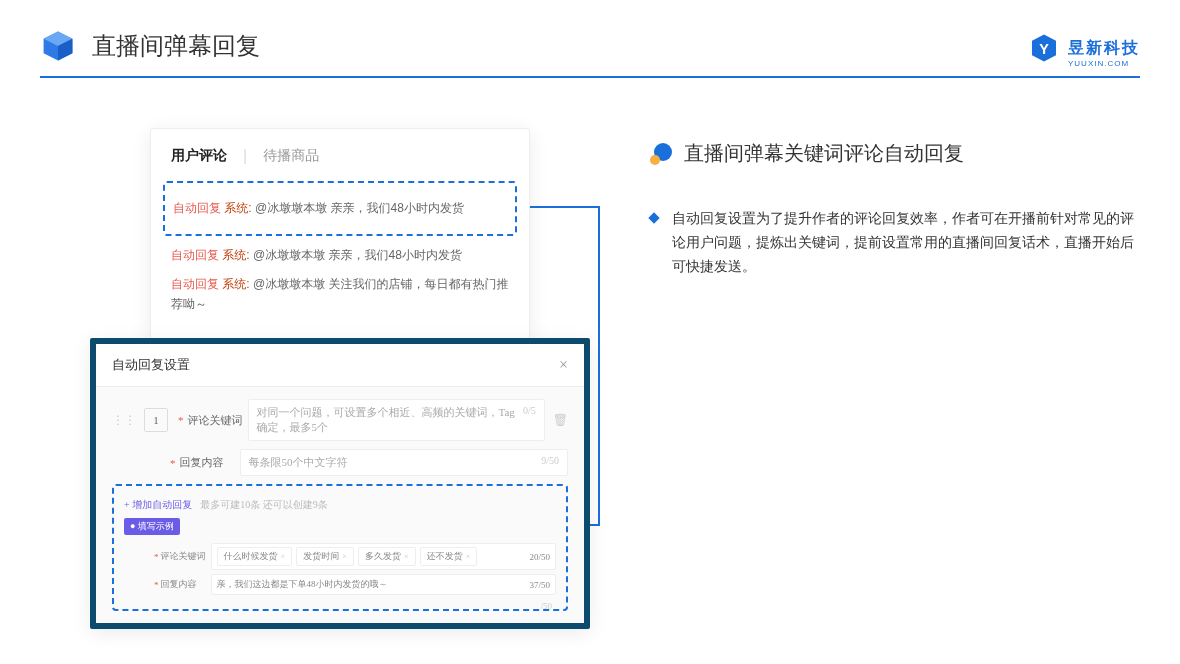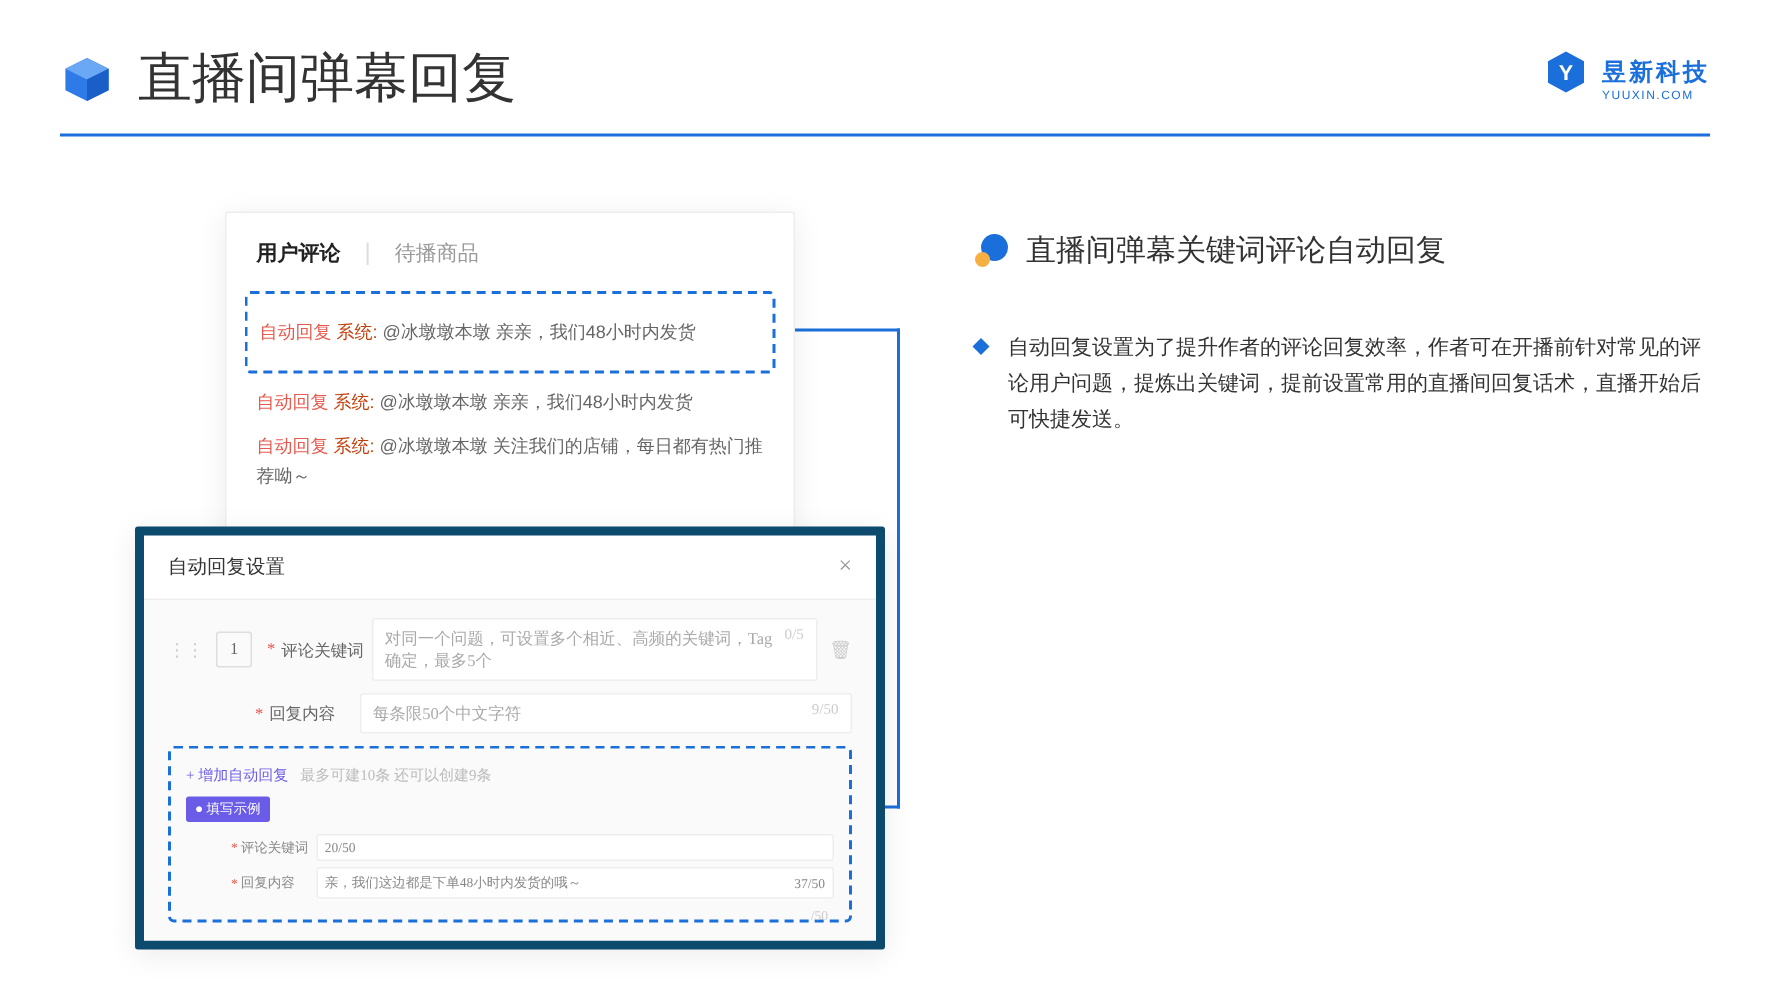--- a/index.html
+++ b/index.html
@@ -1,20 +1,20 @@
 <!DOCTYPE html>
 <html><head>
 <meta charset="utf-8">
 <style>
 * { margin: 0; padding: 0; box-sizing: border-box; }
 body { width: 1180px; height: 664px; font-family: "Microsoft YaHei", sans-serif; background: #fff; position: relative; }
 
 .header { display: flex; align-items: center; padding: 28px 40px 0 40px; }
 .header-icon { width: 36px; height: 36px; margin-right: 16px; }
-.header-title { font-size: 36px; color: #333; font-weight: 400; }
+.header-title { font-size: 24px; color: #333; font-weight: 400; }
 .brand { position: absolute; right: 40px; top: 28px; display: flex; align-items: center; }
 .brand-icon { width: 32px; height: 32px; margin-right: 8px; }
 .brand-text { display: flex; flex-direction: column; margin-top: 10px; }
 .brand-name { font-size: 16px; color: #1a6fdb; font-weight: bold; letter-spacing: 2px; }
 .brand-sub { font-size: 8px; color: #1a6fdb; letter-spacing: 1px; }
 .divider { margin: 12px 40px 0 40px; border-bottom: 2px solid #1a6fdb; }
 
 .content { display: flex; padding: 50px 40px 0 90px; gap: 60px; }
 
 .left { position: relative; width: 500px; }
@@ -148,20 +148,26 @@
         <div class="example-box">
           <div>
             <span class="addlink">+ 增加自动回复</span>
             <span class="addtip">最多可建10条 还可以创建9条</span>
           </div>
           <span class="badge">● 填写示例</span>
           <div class="example-row" style="padding-left:30px;">
             <span style="color:#e85a4f;margin-right:2px;">*</span>
             <span class="label2">评论关键词</span>
             <div class="chips">
+              <span>
+                <span class="tag-chip"><span>什么时候发货</span><span class="xc">×</span></span>
+                <span class="tag-chip"><span>发货时间</span><span class="xc">×</span></span>
+                <span class="tag-chip"><span>多久发货</span><span class="xc">×</span></span>
+                <span class="tag-chip"><span>还不发货</span><span class="xc">×</span></span>
+              </span>
               <span class="count">20/50</span>
             </div>
           </div>
           <div class="example-row" style="padding-left:30px;">
             <span style="color:#e85a4f;margin-right:2px;">*</span>
             <span class="label2">回复内容</span>
             <div class="chips">
               <span>亲，我们这边都是下单48小时内发货的哦～</span>
               <span class="count">37/50</span>
             </div>

